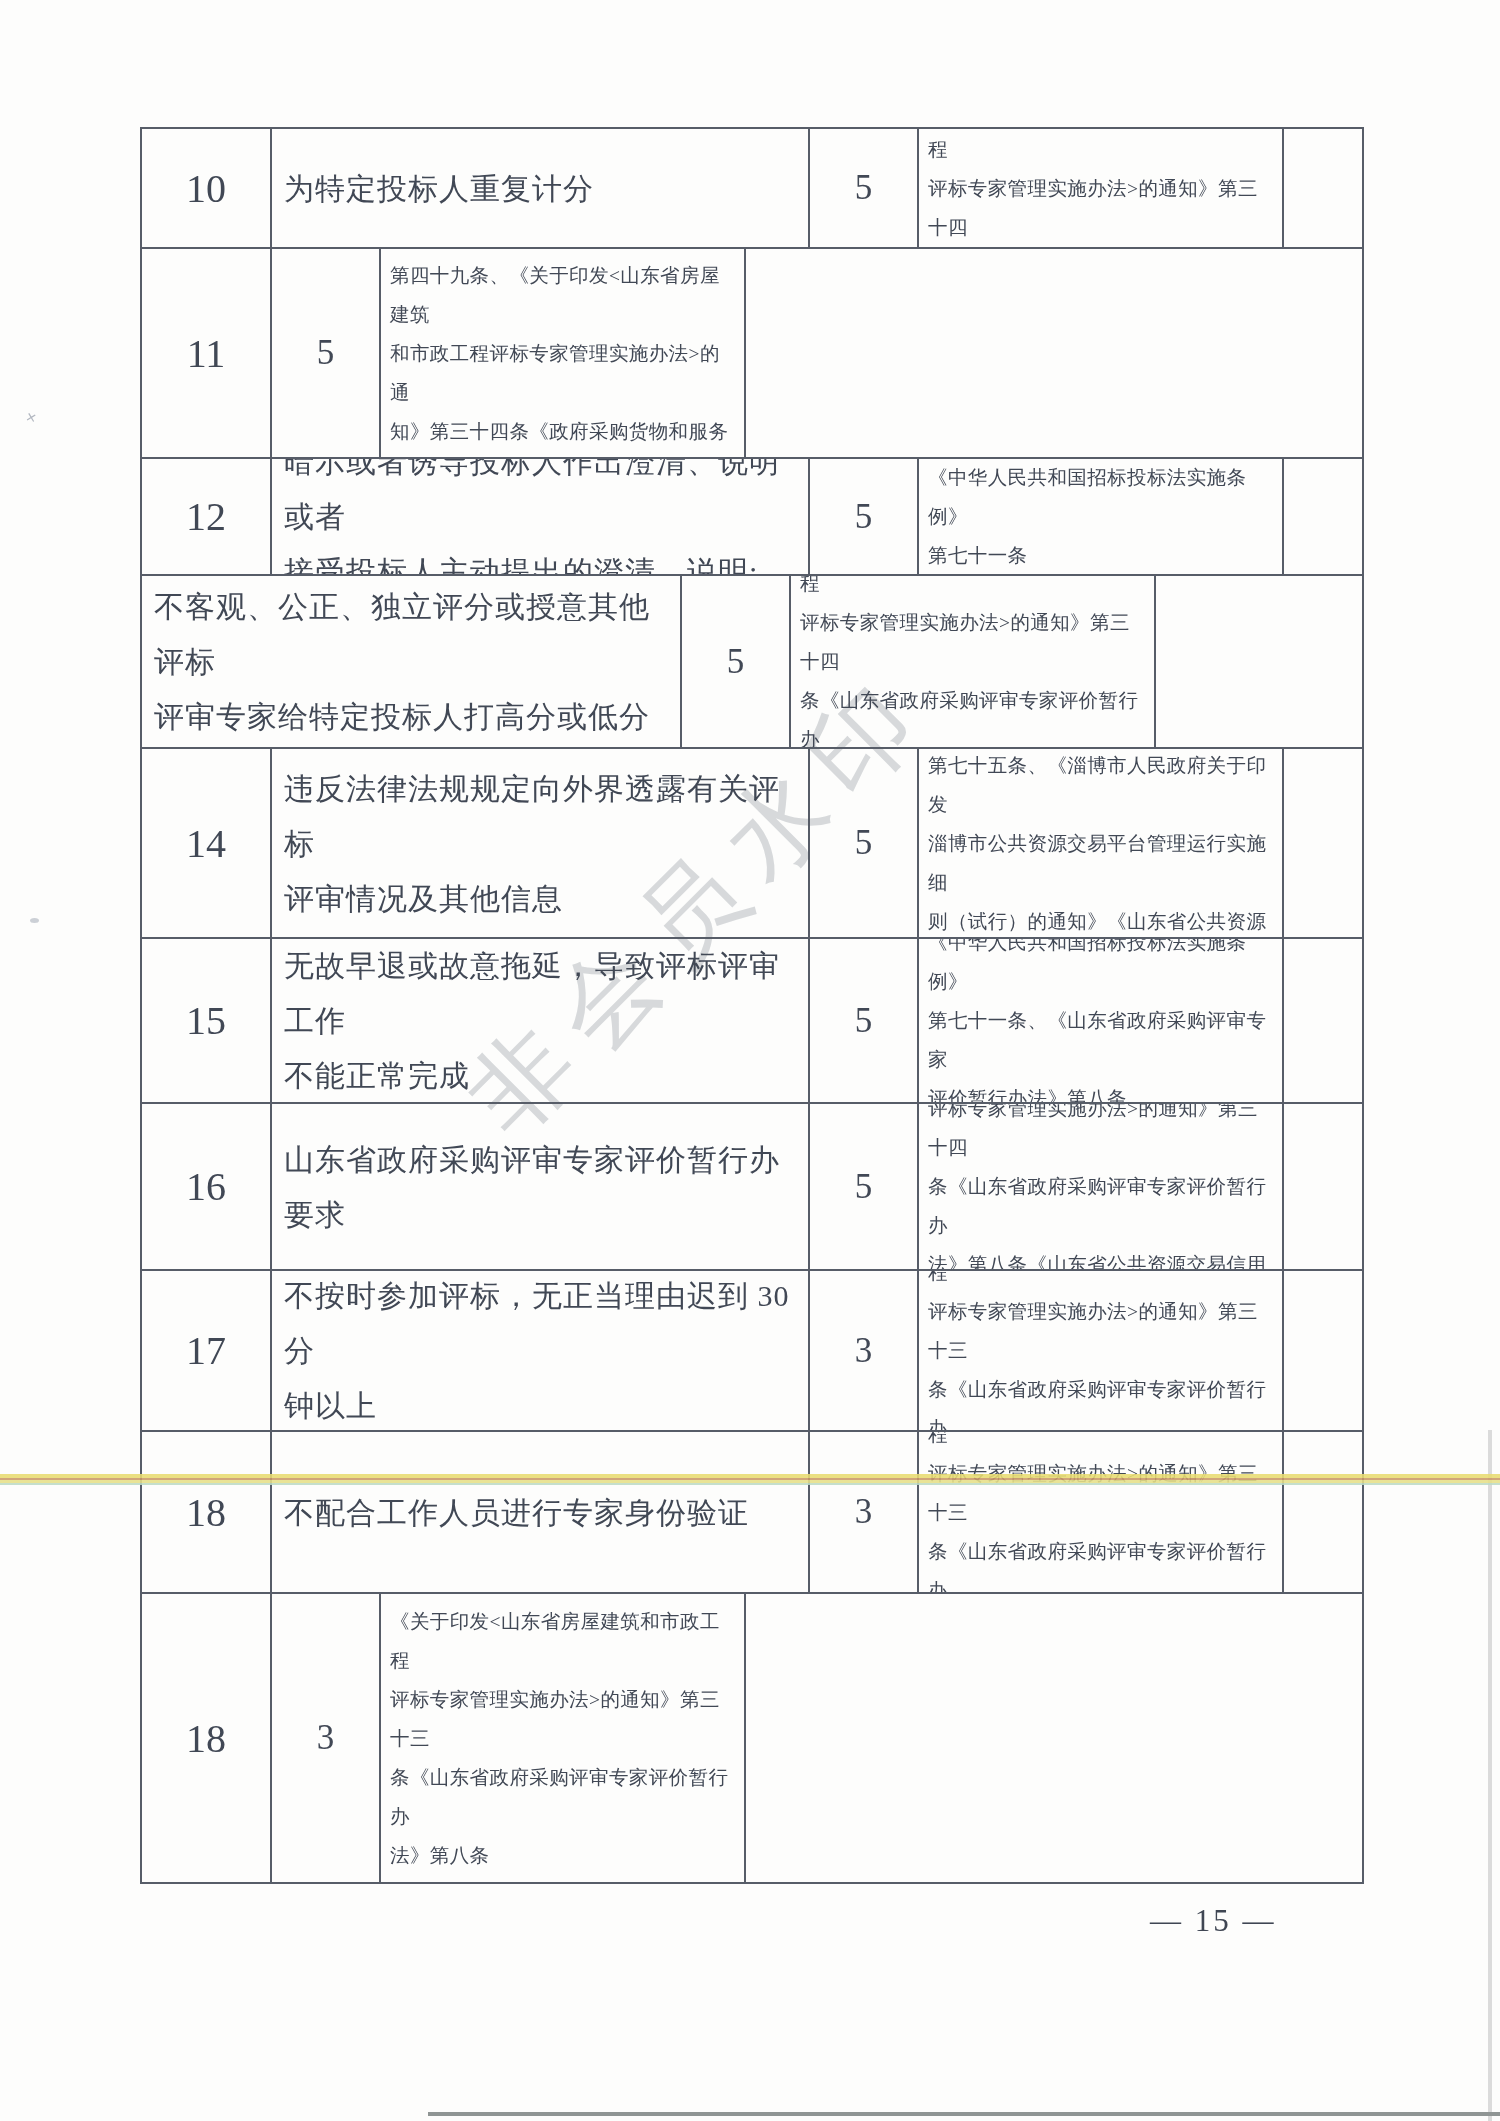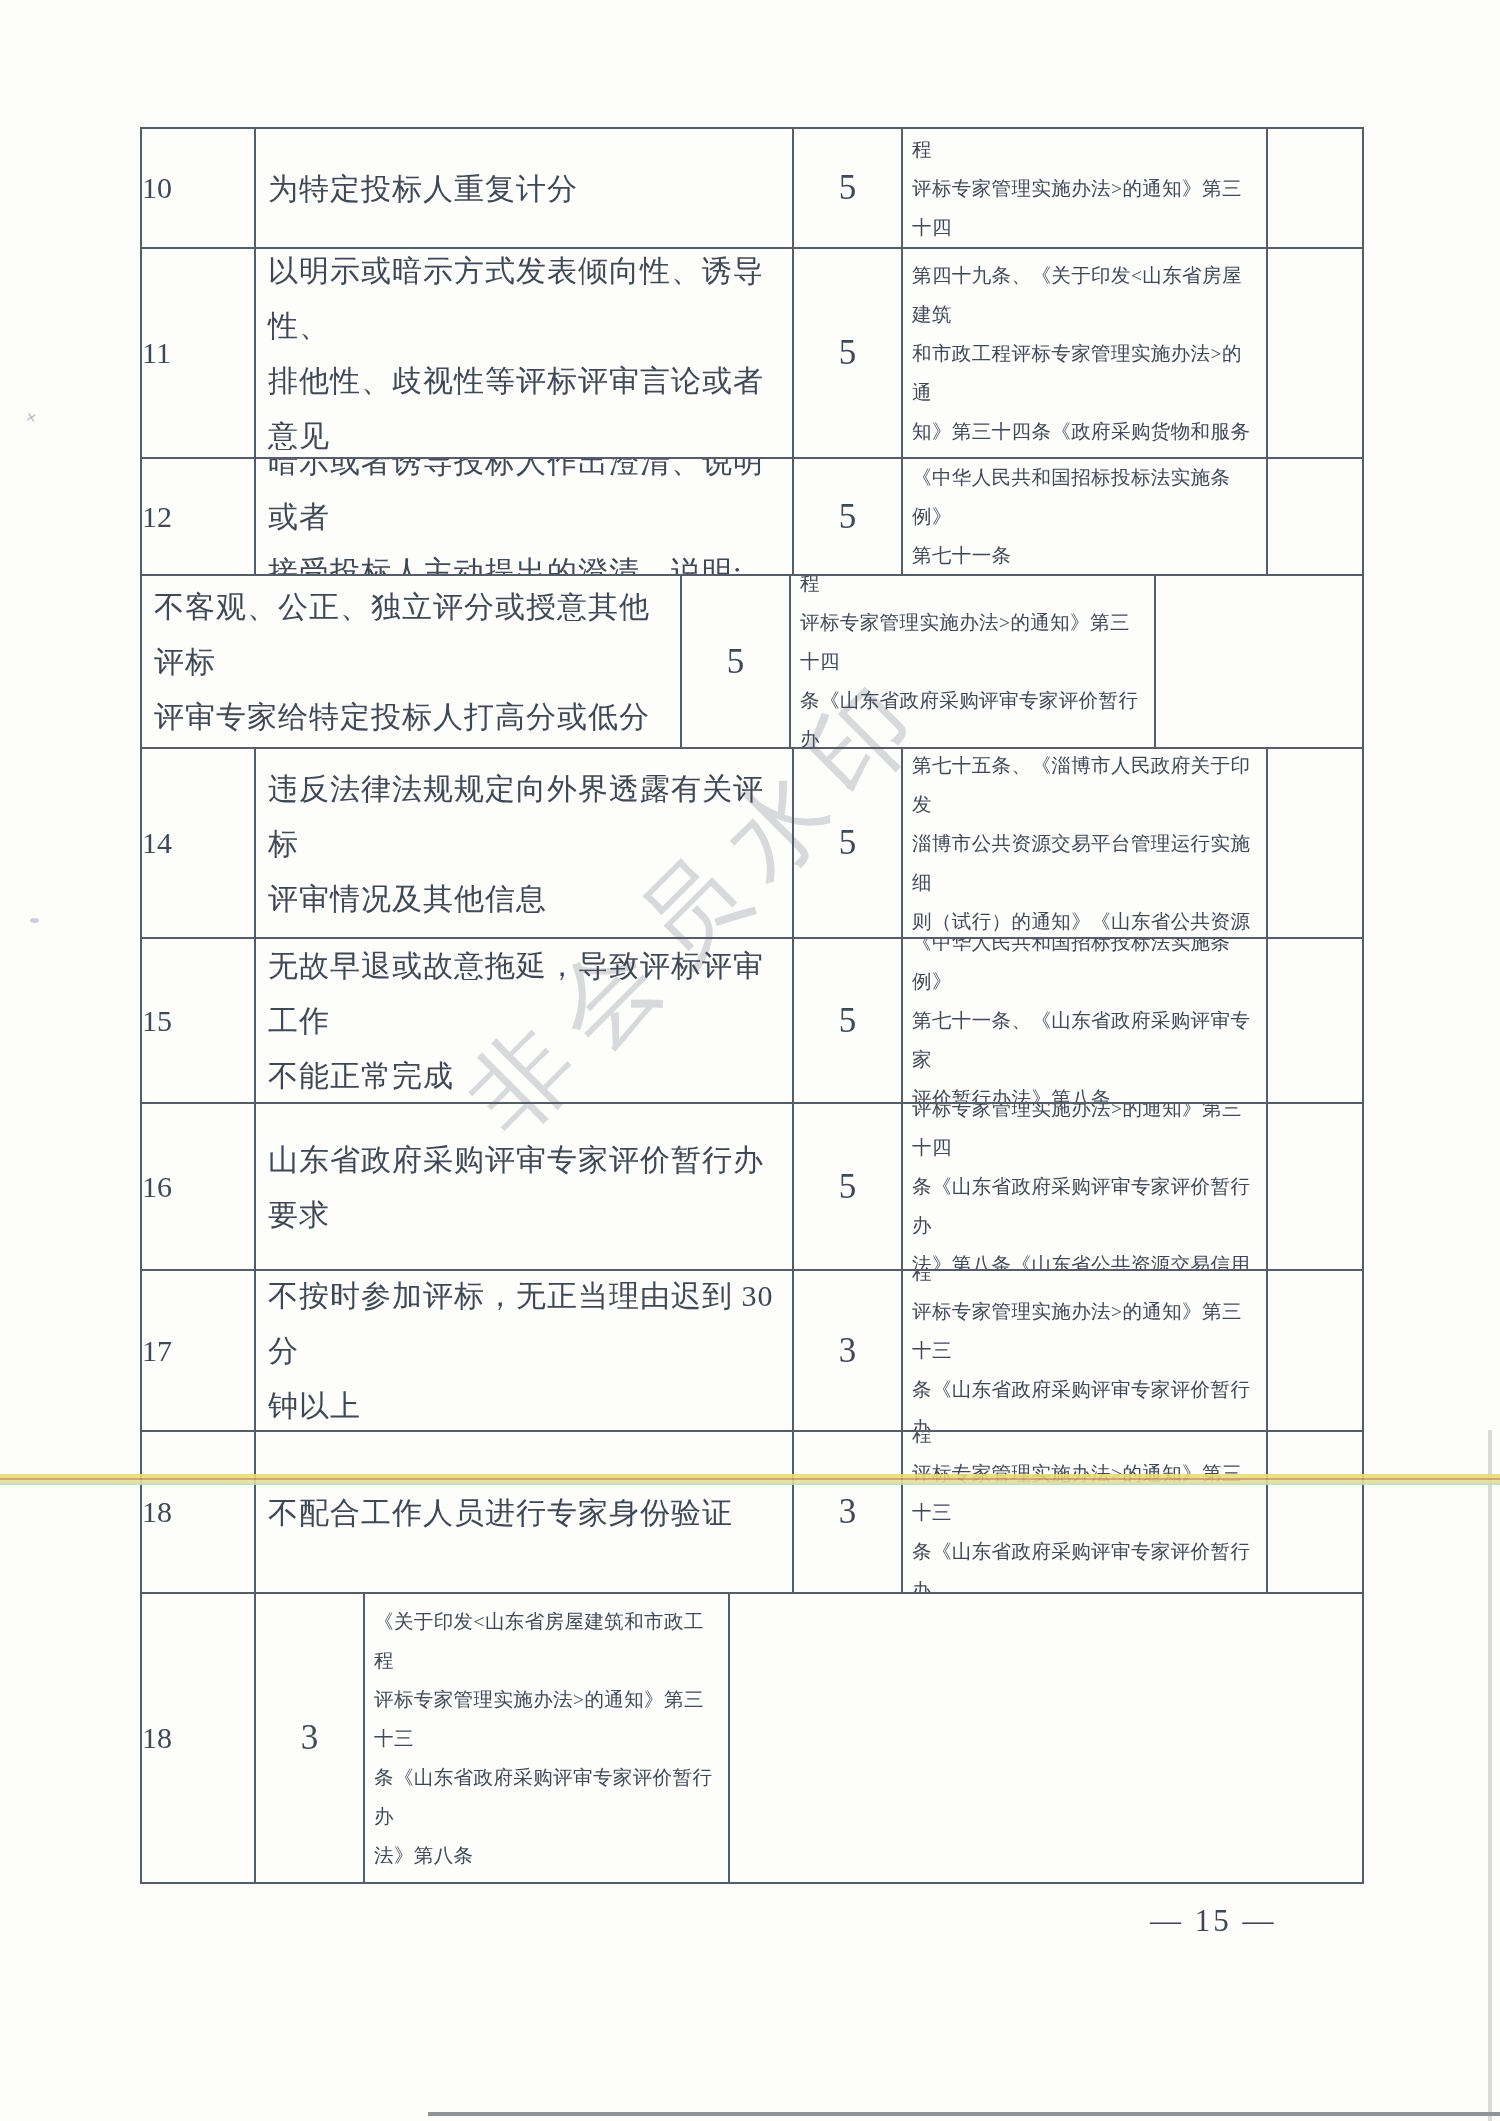--- a/index.html
+++ b/index.html
@@ -22,21 +22,21 @@
   }
   .row{display:flex;border-top:2px solid #575d68;box-sizing:border-box;}
   .row:first-child{border-top:none;}
   .cell{
     box-sizing:border-box;
     border-left:2px solid #575d68;
     display:flex;align-items:center;
     overflow:hidden;
   }
   .cell:first-child{border-left:none;}
-  .cell.num{width:112px;justify-content:flex-start;font-size:30px;}
+  .cell.num{width:128px;justify-content:center;font-size:40px;}
   .cell.desc{width:538px;padding:0 12px;font-size:30px;line-height:55px;letter-spacing:1px;}
   .cell.score{width:109px;justify-content:center;font-size:35px;}
   .cell.basis{width:365px;padding:0 9px;font-size:19.5px;line-height:39px;letter-spacing:0.4px;}
   .cell.blank{width:77px;}
   .pre{white-space:pre-line;}
   
   .watermark{
     position:absolute;left:700px;top:905px;
     transform:translate(-50%,-50%) rotate(-45deg);
     font-size:100px;letter-spacing:20px;white-space:nowrap;
@@ -85,24 +85,20 @@
         <span class="pre">《关于印发&lt;山东省房屋建筑和市政工程
 评标专家管理实施办法&gt;的通知》第三十四
 条</span>
       </div>
       <div class="cell blank"></div>
     </div>
       <div class="row" style="height: 210px;">
       <div class="cell num">
         <span>11</span>
       </div>
-      <div class="cell desc">
-        <span class="pre">以明示或暗示方式发表倾向性、诱导性、
-排他性、歧视性等评标评审言论或者意见</span>
-      </div>
       <div class="cell score">
         <span>5</span>
       </div>
       <div class="cell basis">
         <span class="pre">《中华人民共和国招标投标法实施条例》
 第四十九条、《关于印发&lt;山东省房屋建筑
 和市政工程评标专家管理实施办法&gt;的通
 知》第三十四条《政府采购货物和服务招
 标投标管理办法》第六十二条</span>
       </div>

